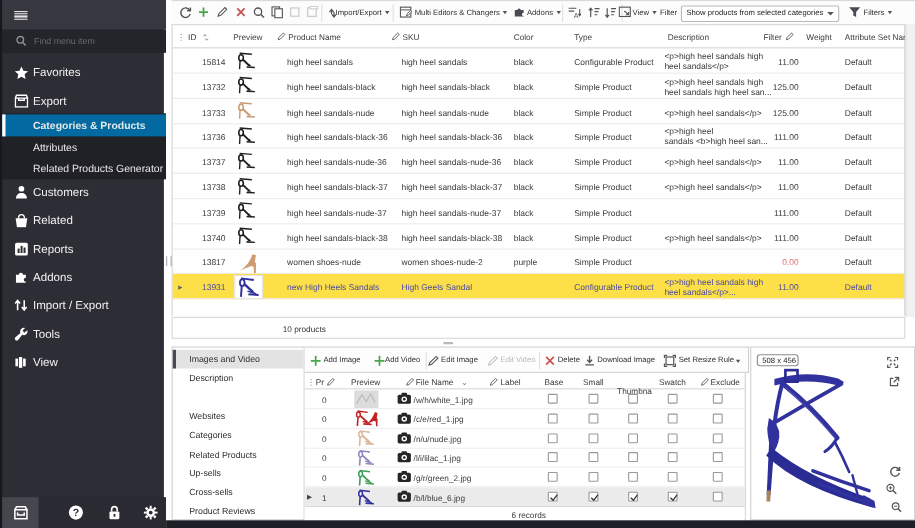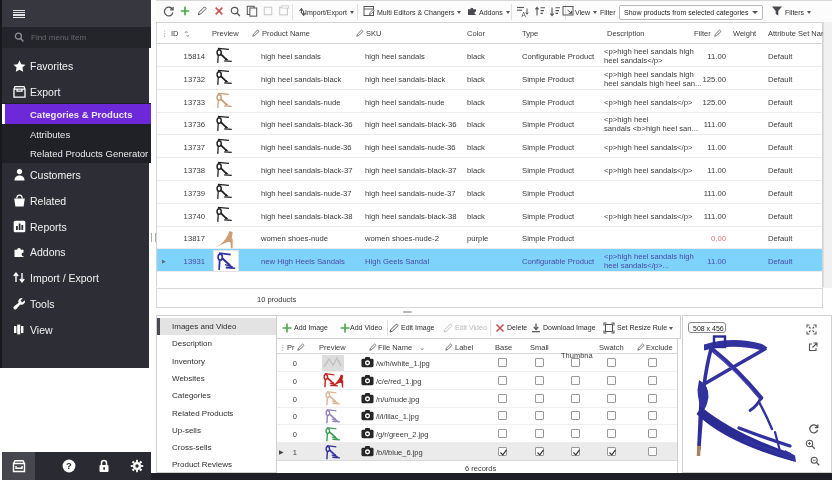--- a/index.html
+++ b/index.html
@@ -2,31 +2,31 @@
 <html><head>
 <meta charset="utf-8">
 <style>
 * { margin:0; padding:0; box-sizing:border-box; }
 html,body { width:832px; height:480px; overflow:hidden; background:#fff;
   font-family:"Liberation Sans", sans-serif; }
 #app { position:relative; width:832px; height:480px; background:#fff; }
 .abs { position:absolute; }
 
 
-#sidebar { position:absolute; left:0; top:0; width:149px; height:368px; background:#2d2d35; border-left:2px solid #17171c; }
+#sidebar { position:absolute; left:0; top:0; width:149px; height:480px; background:#2d2d35; border-left:2px solid #17171c; }
 #sbtop { position:absolute; left:0; top:0; width:149px; height:27px; background:#37373f; }
 .hline { position:absolute; left:11px; width:11.5px; height:1.4px; background:#e4e4e6; }
 #sbsearch { position:absolute; left:0; top:27px; width:149px; height:21px; background:#24242b; }
 #sbsearch .ph { position:absolute; left:29px; top:6px; font-size:8px; color:#68686f; }
 .mitem { position:absolute; left:0; width:149px; height:20px; color:#f2f2f2; font-size:10.5px; }
 .mitem .t { position:absolute; left:28px; top:4px; }
 .sub { position:absolute; left:0; width:149px; background:#202027; }
 .subitem { position:absolute; left:0; width:149px; height:20px; color:#e9e9e9; font-size:9.5px; }
 .subitem .t { position:absolute; left:28px; top:5px; }
-.subsel { background:#6d28d9; }
+.subsel { background:#0369a1; }
 .selbar { position:absolute; left:0; top:0; width:3px; height:20px; background:#fff; }
 #sbbottom { position:absolute; left:0; top:452px; width:149px; height:28px; background:#2a2a32; }
 #sbbotsel { position:absolute; left:0; top:0; width:33px; height:28px; background:#46464f; }
 .icw { position:absolute; }
 
 
 #main { position:absolute; left:151px; top:0; width:681px; height:473px; background:#fff; }
 #toolbar { position:absolute; left:5px; top:0; width:676px; height:22px; background:#fcfcfc; border-top:1px solid #d9d9d9; font-size:8px; color:#333; }
 .tbtxt { position:absolute; top:7.5px; color:#2e2e2e; font-size:7px; }
 .tsep { position:absolute; top:3px; width:1px; height:16px; background:#e0e0e0; }
@@ -40,21 +40,21 @@
 .prow span { position:absolute; white-space:nowrap; }
 .c-id { left:14px; width:34px; text-align:right; top:8px; }
 .c-name { left:104px; top:8px; }
 .c-sku { left:208px; top:8px; }
 .c-col { left:310px; top:8px; }
 .c-type { left:365px; top:8px; }
 .c-desc { left:447px; top:3px; width:106px; line-height:9px; white-space:normal !important; }
 .c-desc1 { left:447px; top:8px; }
 .c-price { left:500px; width:69px; text-align:right; top:8px; }
 .c-attr { left:611px; top:8px; }
-.selrow { background:#7dd3fc; color:#4a4aa5; }
+.selrow { background:#fde047; color:#4a4aa5; }
 #pfoot { position:absolute; left:5px; top:288px; width:667px; height:20px; border:1px solid #d8d8d8; background:#fff; font-size:7.5px; color:#333; }
 
 
 #tabs { position:absolute; left:5px; top:315px; width:121px; height:158px; border:1px solid #cfcfcf; background:#fff; font-size:8px; color:#2e2e2e; }
 .tab { position:absolute; left:0; width:119px; height:17px; }
 .tab .t { position:absolute; left:15px; top:4px; }
 .tabsel { background:#e3e3e3; }
 .tabbar { position:absolute; left:0; top:0; width:3px; height:17px; background:#4a4a52; }
 
 #mtool { position:absolute; left:126px; top:315px; width:404px; height:24px; border:1px solid #cfcfcf; border-left:none; background:#fdfdfd; font-size:8px; }
@@ -468,23 +468,20 @@
       </div>
     <div class="abs" style="left:252px;top:310.5px;width:9px;height:2.5px;background:#b8b8b8;border-radius:1px"></div>
     <div id="tabs">
 <div class="tab tabsel" style="top:2px">
           <div class="tabbar"></div>
           <span class="t">Images and Video</span>
         </div>
 <div class="tab" style="top:19.3px">
           <span class="t">Description</span>
         </div>
-<div class="tab" style="top:36.6px">
-          <span class="t">Inventory</span>
-        </div>
 <div class="tab" style="top:53.900000000000006px">
           <span class="t">Websites</span>
         </div>
 <div class="tab" style="top:71.2px">
           <span class="t">Categories</span>
         </div>
 <div class="tab" style="top:88.5px">
           <span class="t">Related Products</span>
         </div>
 <div class="tab" style="top:105.8px">

